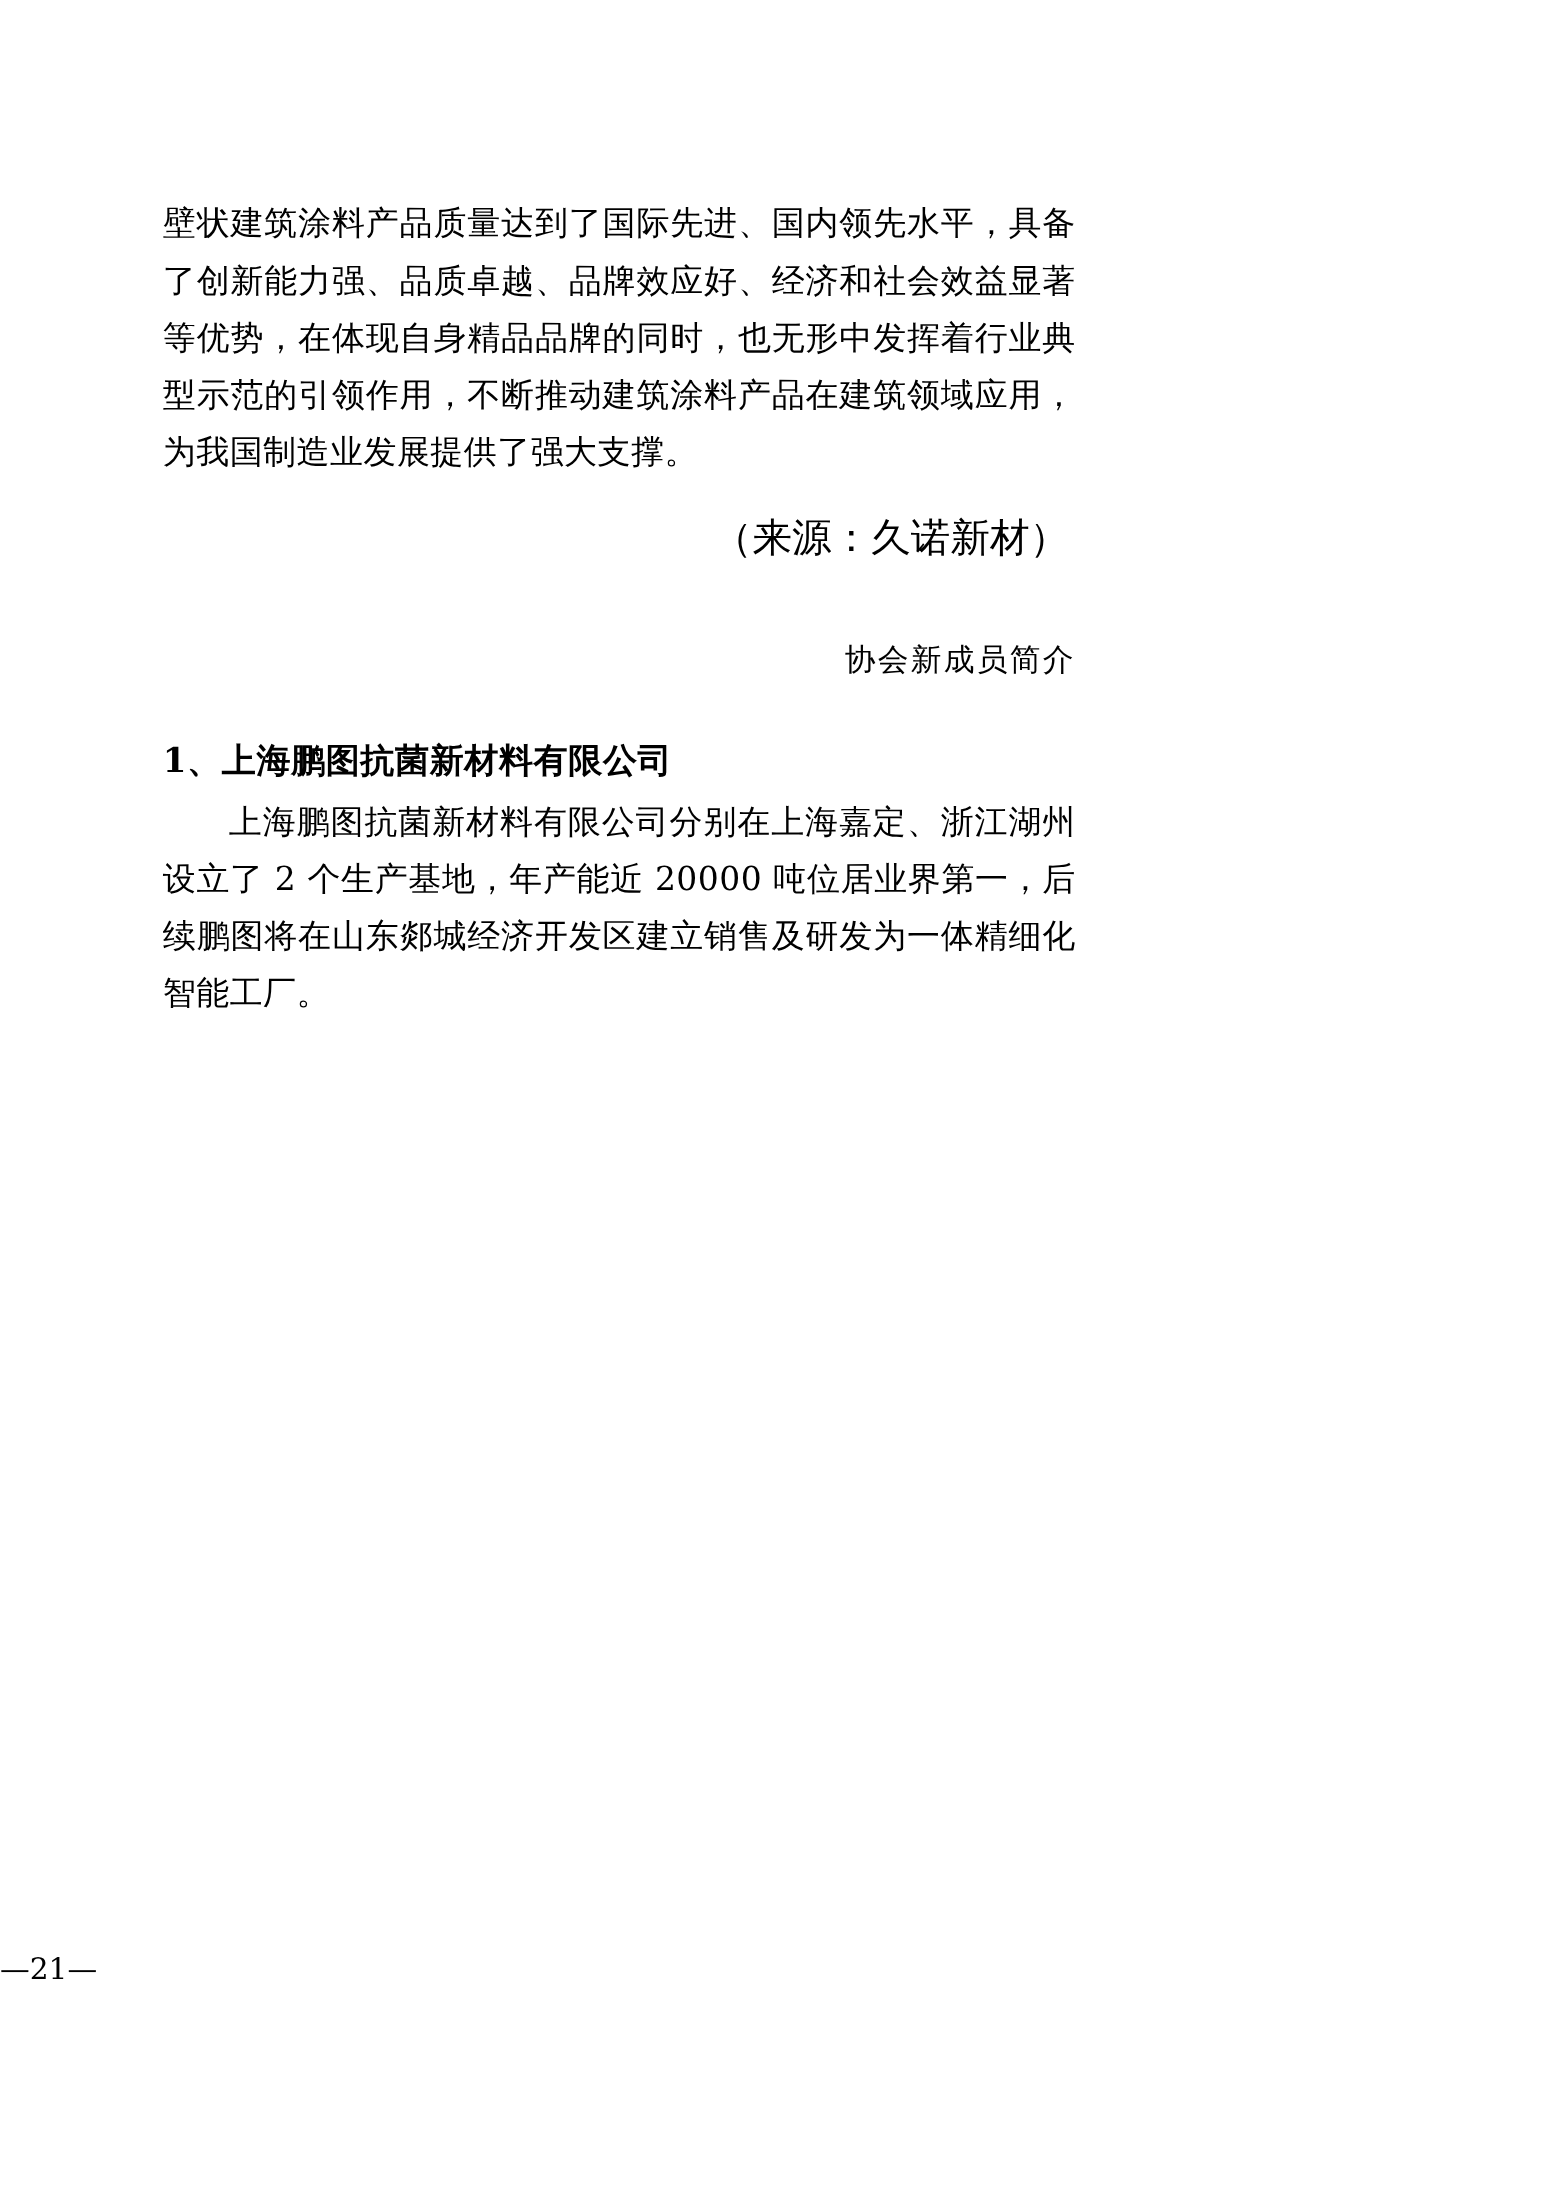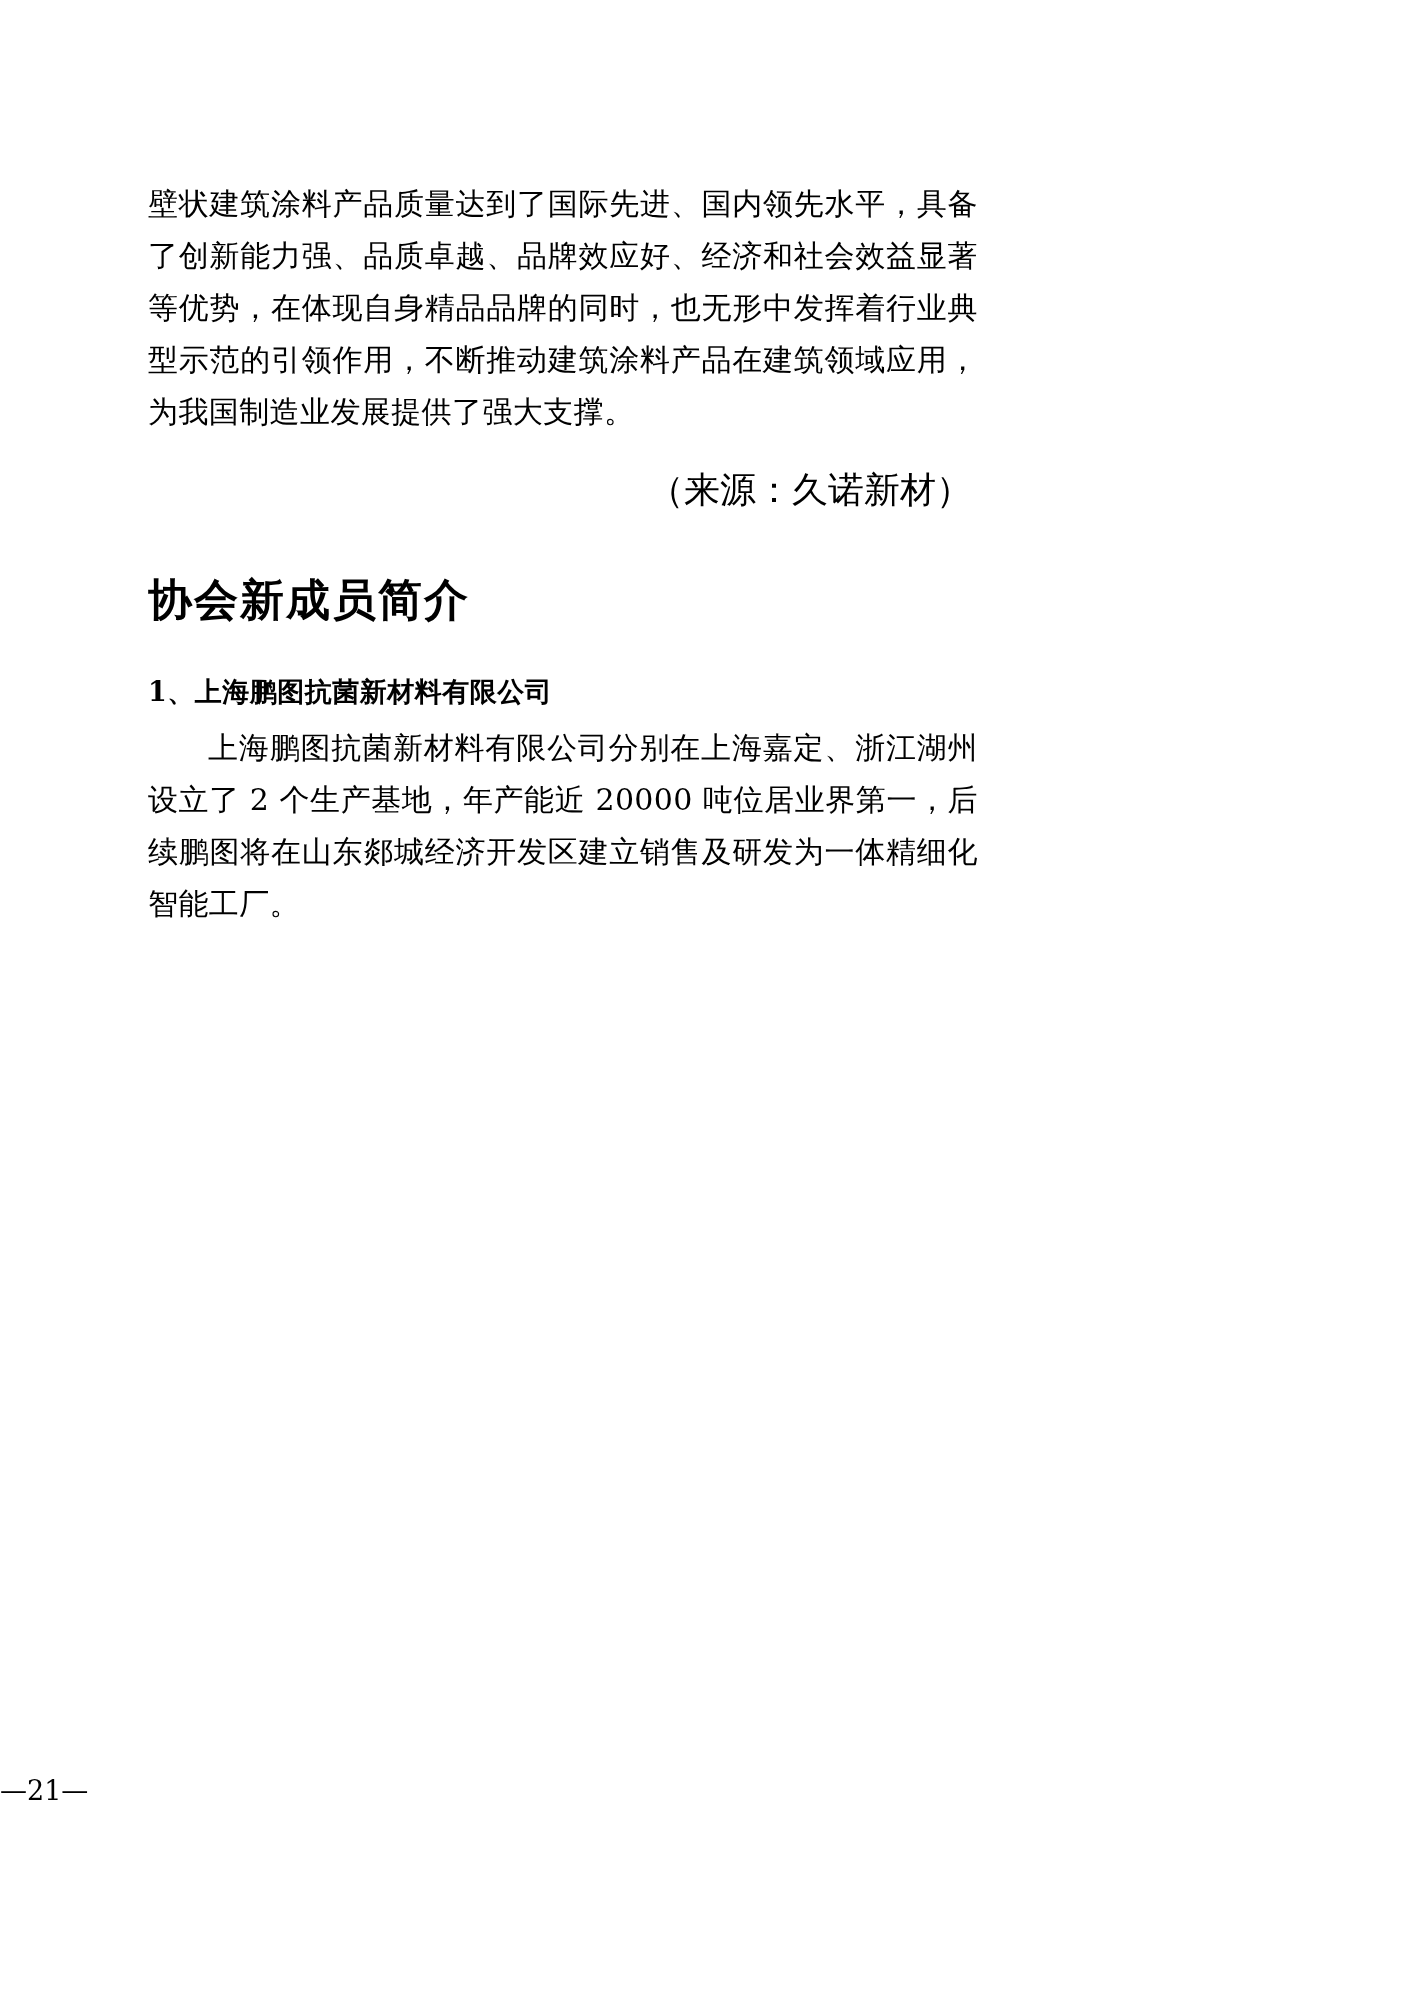--- a/index.html
+++ b/index.html
@@ -45,31 +45,31 @@
     margin-top: 26px;
     font-size: 36px;
     line-height: 52px;
     text-align: right;
     padding-right: 6px;
   }
   h2.section-title {
     margin: 0;
     margin-top: 56px;
     margin-bottom: 38px;
-    font-size: 44px;
+    font-size: 28px;
     line-height: 56px;
-    font-weight: bold;
-    text-align: left;
+    font-weight: normal;
+    text-align: right;
     letter-spacing: 2px;
   }
   h3.company-title {
     margin: 0;
     margin-top: 34px;
     margin-bottom: 4px;
-    font-size: 27px;
+    font-size: 31px;
     line-height: 52px;
     font-weight: bold;
     letter-spacing: 0.5px;
   }
   .page-number {
     position: absolute;
     left: 0;
     top: 1775px;
     width: 1415px;
     font-size: 27px;

